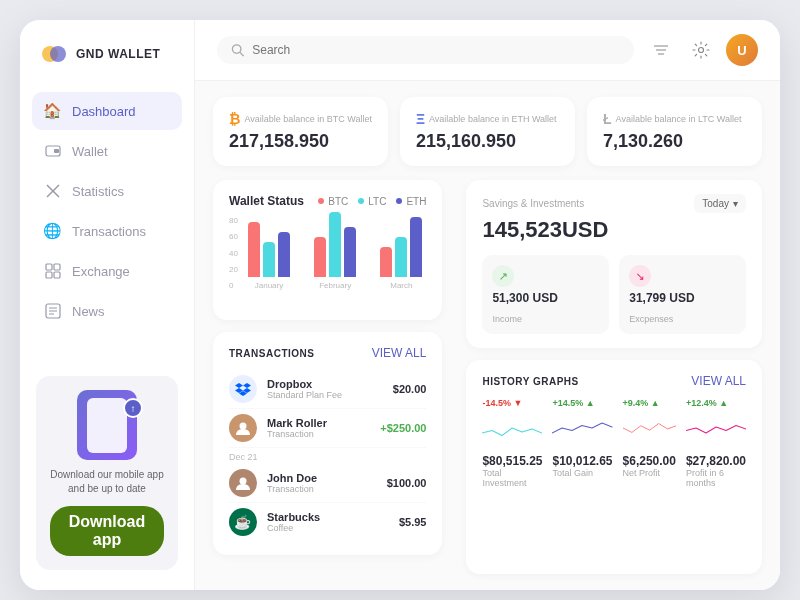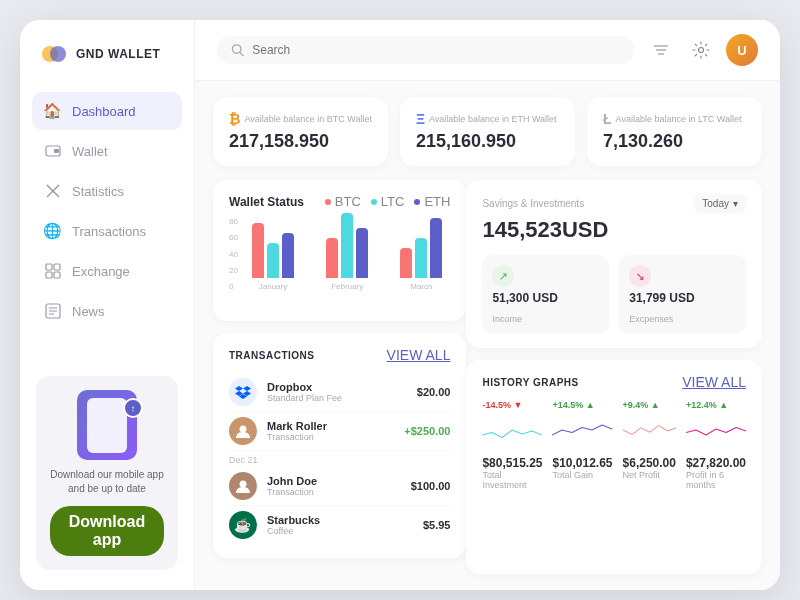--- a/index.html
+++ b/index.html
@@ -212,21 +212,21 @@
       gap: 4px;
     }
     .balance-amount {
       font-size: 18px;
       font-weight: 700;
       color: #2d2d3a;
     }
     
     .bottom-section {
       display: flex;
-      gap: 0;
+      gap: 24px;
       flex: 1;
     }
     .left-col {
       flex: 1.1;
       display: flex;
       flex-direction: column;
       gap: 12px;
     }
     .right-col {
       flex: 0.9;
@@ -253,21 +253,21 @@
       color: #2d2d3a;
     }
     .chart-legend {
       display: flex;
       gap: 10px;
     }
     .legend-item {
       display: flex;
       align-items: center;
       gap: 4px;
-      font-size: 13px;
+      font-size: 10px;
       color: #888;
     }
     .legend-dot {
       width: 6px;
       height: 6px;
       border-radius: 50%;
     }
     
     .transactions-card {
       background: #fff;
@@ -281,24 +281,23 @@
       align-items: center;
       margin-bottom: 10px;
     }
     .section-title {
       font-size: 10px;
       font-weight: 700;
       color: #2d2d3a;
       letter-spacing: 0.5px;
     }
     .view-all {
-      font-size: 14px;
+      font-size: 12px;
       color: #5b5fc7;
       cursor: pointer;
-      text-decoration: underline;
     }
     .transaction-item {
       display: flex;
       align-items: center;
       gap: 10px;
       padding: 5px 0;
       border-bottom: 1px solid #f8f8f8;
     }
     .transaction-item:last-child { border-bottom: none; }
     .tx-avatar {

